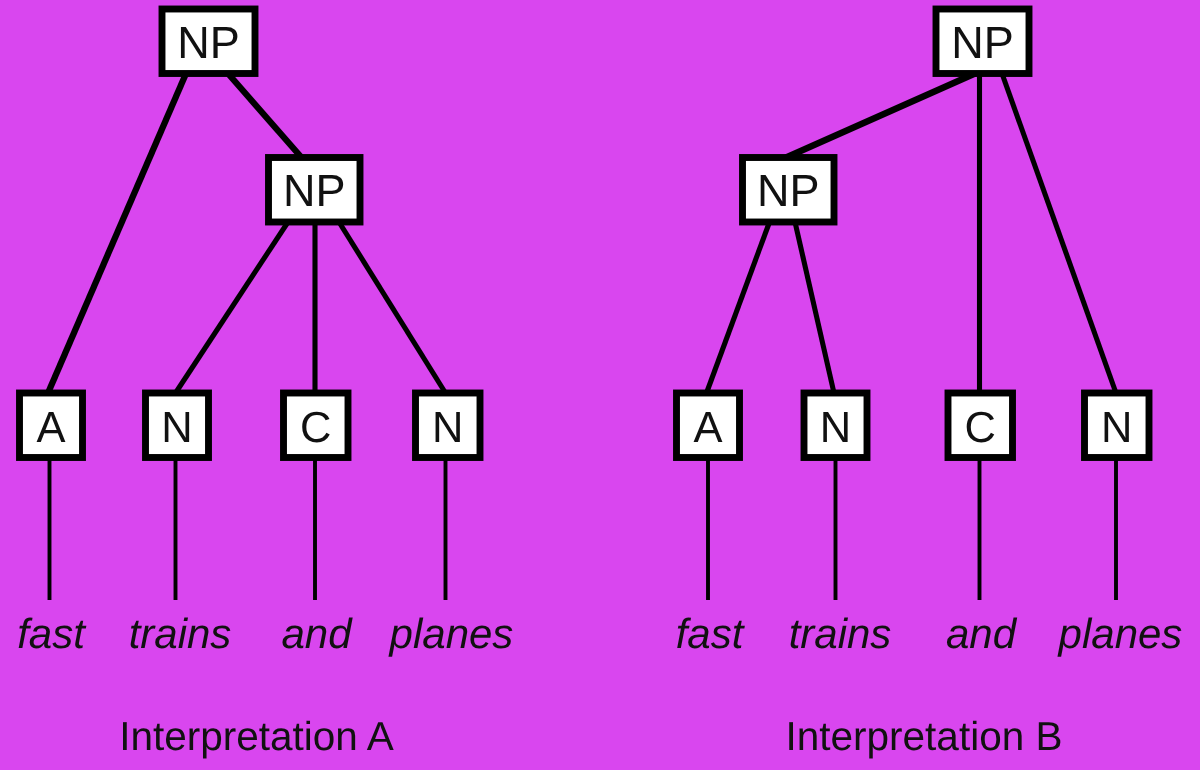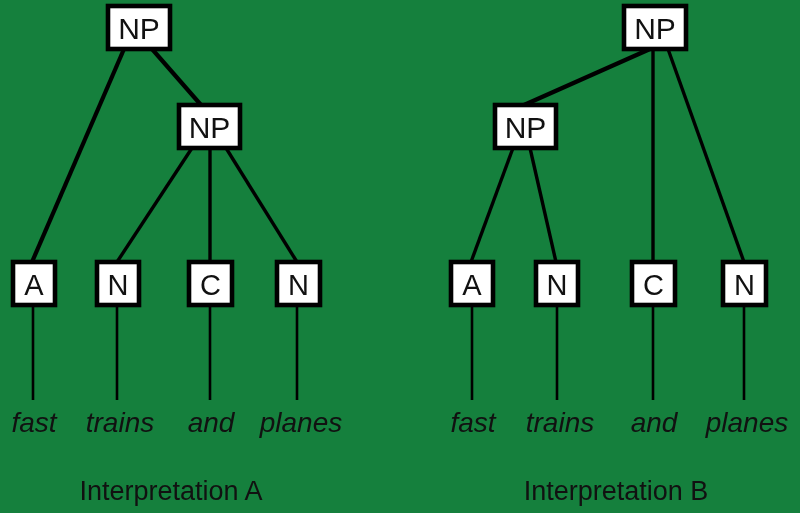--- a/index.html
+++ b/index.html
@@ -10,21 +10,21 @@
   body {
     width: 800px;
     height: 513px;
     overflow: hidden;
     font-family: "Liberation Sans", sans-serif;
   }
   #diagram-root {
     position: relative;
     width: 800px;
     height: 513px;
-    background: #15803d;
+    background: #d946ef;
   }
   svg.tree-canvas {
     position: absolute;
     left: 0;
     top: 0;
     width: 800px;
     height: 513px;
     display: block;
   }
   .edge {

